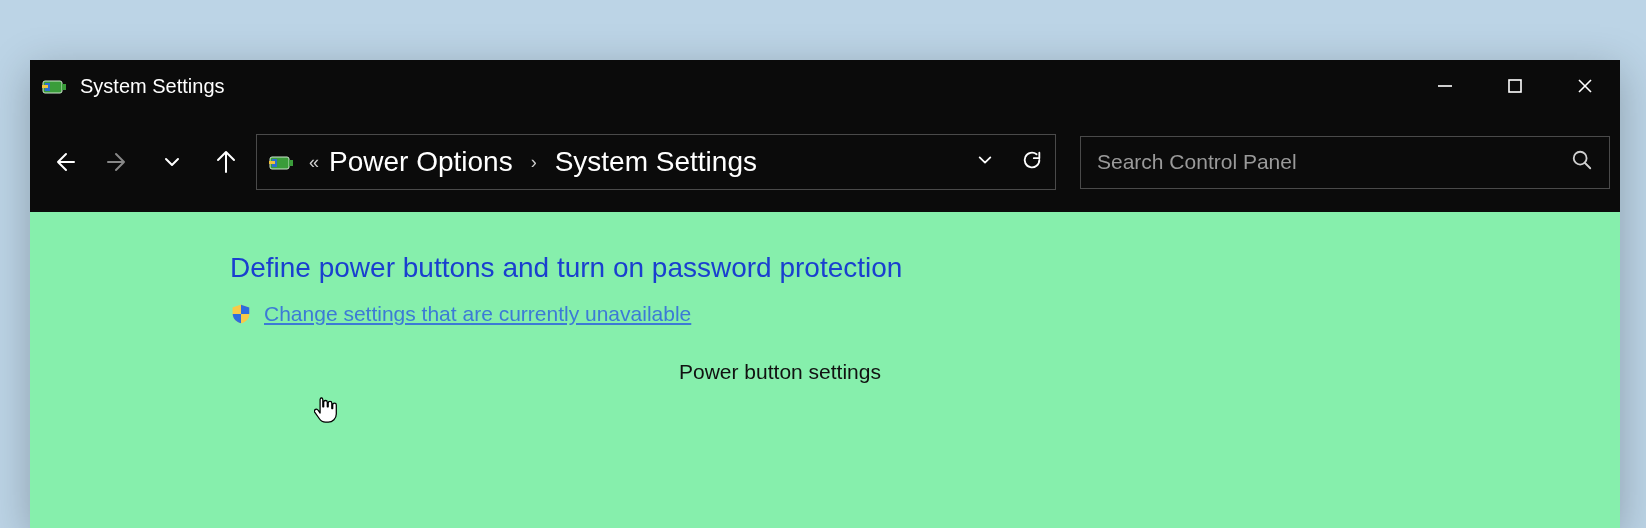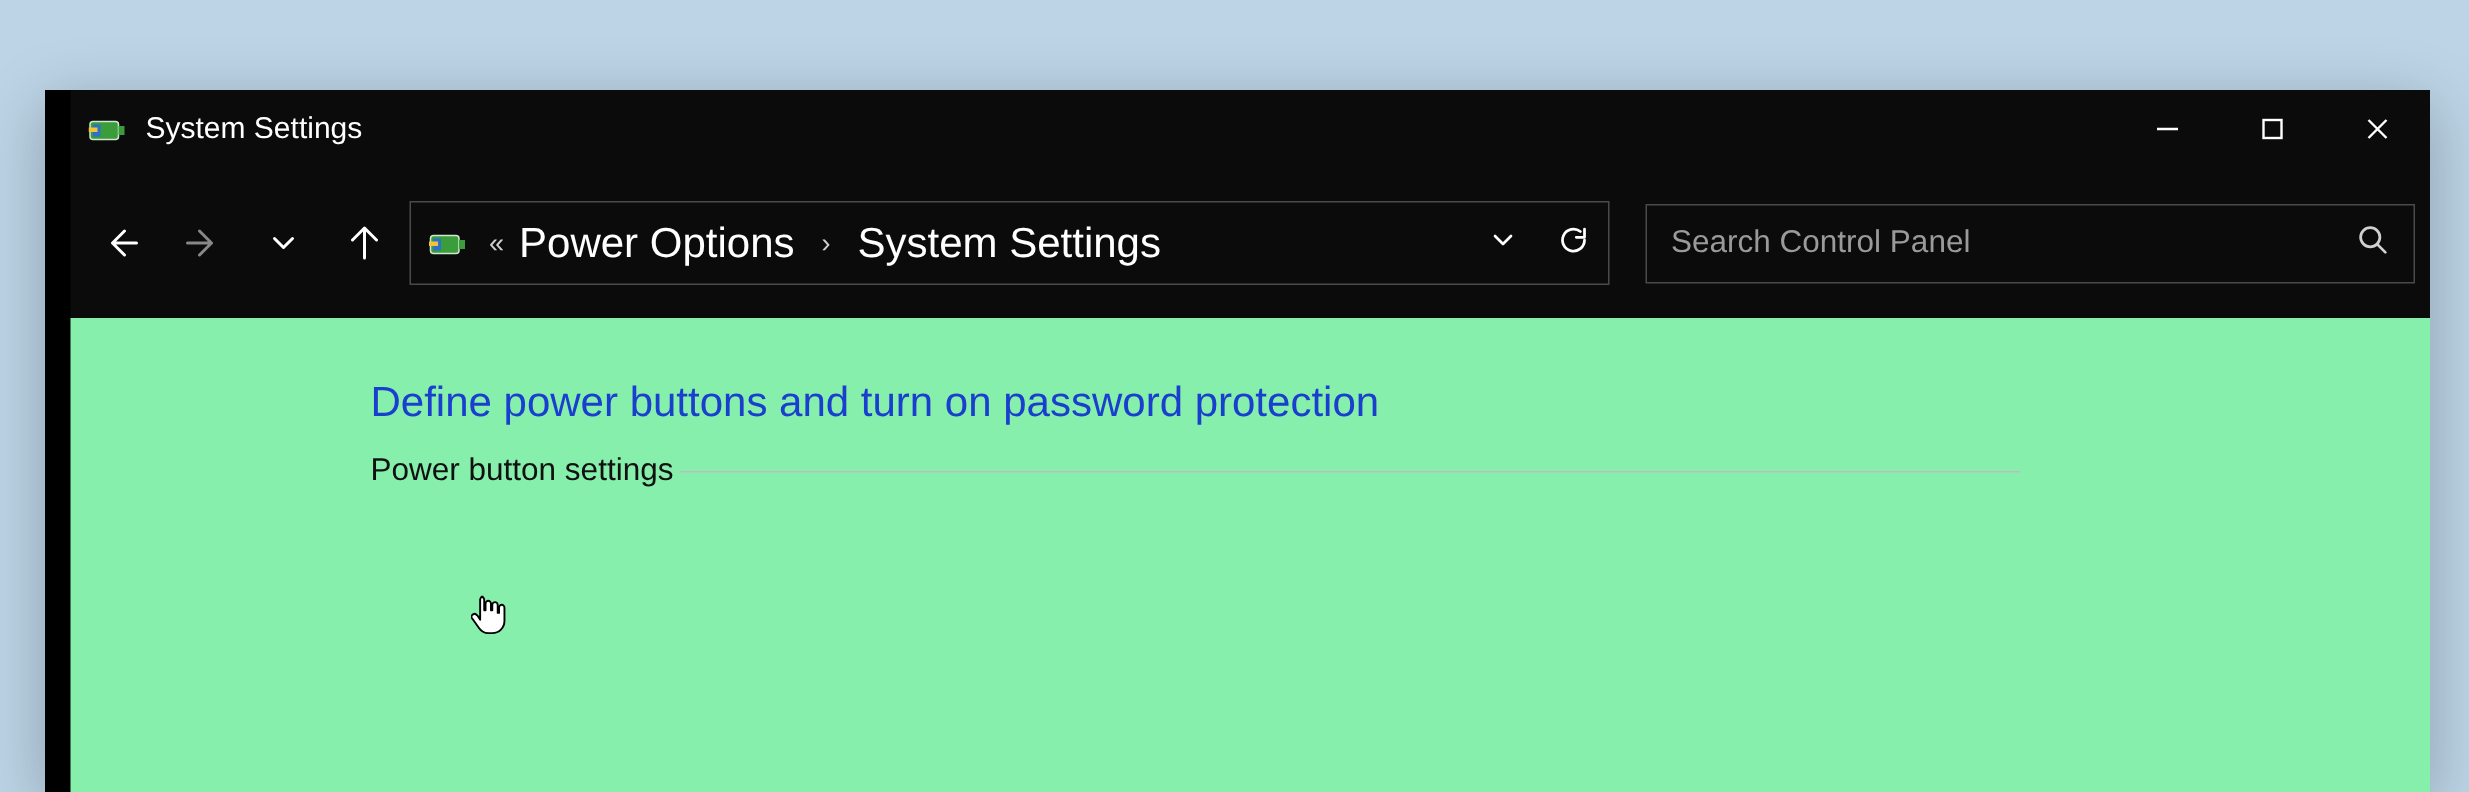--- a/index.html
+++ b/index.html
@@ -11,21 +11,20 @@
     overflow: hidden;
   }
   .window {
     position: absolute;
     left: 30px;
     top: 60px;
     width: 1590px;
     height: 468px;
     background: #000;
     box-shadow: 0 10px 40px rgba(0,0,0,0.25);
-    padding-left: 17px;
   }
   
   .titlebar {
     height: 52px;
     background: #0b0b0b;
     display: flex;
     align-items: center;
     color: #fff;
   }
   .titlebar .app-icon {
@@ -153,20 +152,21 @@
     font-size: 21px;
     color: #3c7ad6;
     text-decoration: underline;
     cursor: pointer;
   }
   .section-row {
     display: flex;
     align-items: center;
     gap: 4px;
     width: 1100px;
+    flex-direction: column;
   }
   .section-label {
     font-size: 21px;
     color: #111;
     white-space: nowrap;
   }
   .section-row .rule {
     flex: 1;
     height: 0;
     border-top: 1px solid #bdbdbd;
@@ -274,20 +274,32 @@
         <svg width="22" height="22" viewBox="0 0 24 24">
           <circle cx="10" cy="10" r="7" fill="none" stroke="#d0d0d0" stroke-width="2"></circle>
           <line x1="15" y1="15" x2="21" y2="21" stroke="#d0d0d0" stroke-width="2" stroke-linecap="round"></line>
         </svg>
       </span>
     </div>
   </div>
 
   <div class="content">
     <div class="heading">Define power buttons and turn on password protection</div>
+    <div class="link-row">
+      <span>
+        <svg class="uac-shield" viewBox="0 0 24 24">
+          <path d="M12 2 L21 5 V12 C21 17 17 21 12 22 C7 21 3 17 3 12 V5 Z" fill="#f7c948"></path>
+          <path d="M12 2 L21 5 V12 H12 Z" fill="#2d6cdf"></path>
+          <path d="M12 12 H3 V12 C3 17 7 21 12 22 Z" fill="#2d6cdf"></path>
+          <path d="M12 12 H21 C21 17 17 21 12 22 Z" fill="#f7c948"></path>
+          <path d="M12 2 L3 5 V12 H12 Z" fill="#f7c948"></path>
+        </svg>
+      </span>
+      <span class="admin-link">Change settings that are currently unavailable</span>
+    </div>
     <div class="section-row">
       <span class="section-label">Power button settings</span>
       <div class="rule"></div>
     </div>
   </div>
 
   <svg class="hand-cursor" style="left:284px; top:336px;" viewBox="0 0 28 32">
     <path d="M10 2c1 0 2 1 2 2v8h1V7c0-1 1-2 2-2s2 1 2 2v5h1V8c0-1 1-2 2-2s2 1 2 2v6h1v-4c0-1 1-2 2-2s2 1 2 2v10c0 5-4 9-9 9h-3c-3 0-5-1-7-4l-5-7c-1-1 0-3 1-3 1-1 2 0 3 1l2 3V4c0-1 1-2 2-2z" transform="translate(-2,0) scale(0.9)" fill="#fff" stroke="#000" stroke-width="1.4" stroke-linejoin="round"></path>
   </svg>
 

